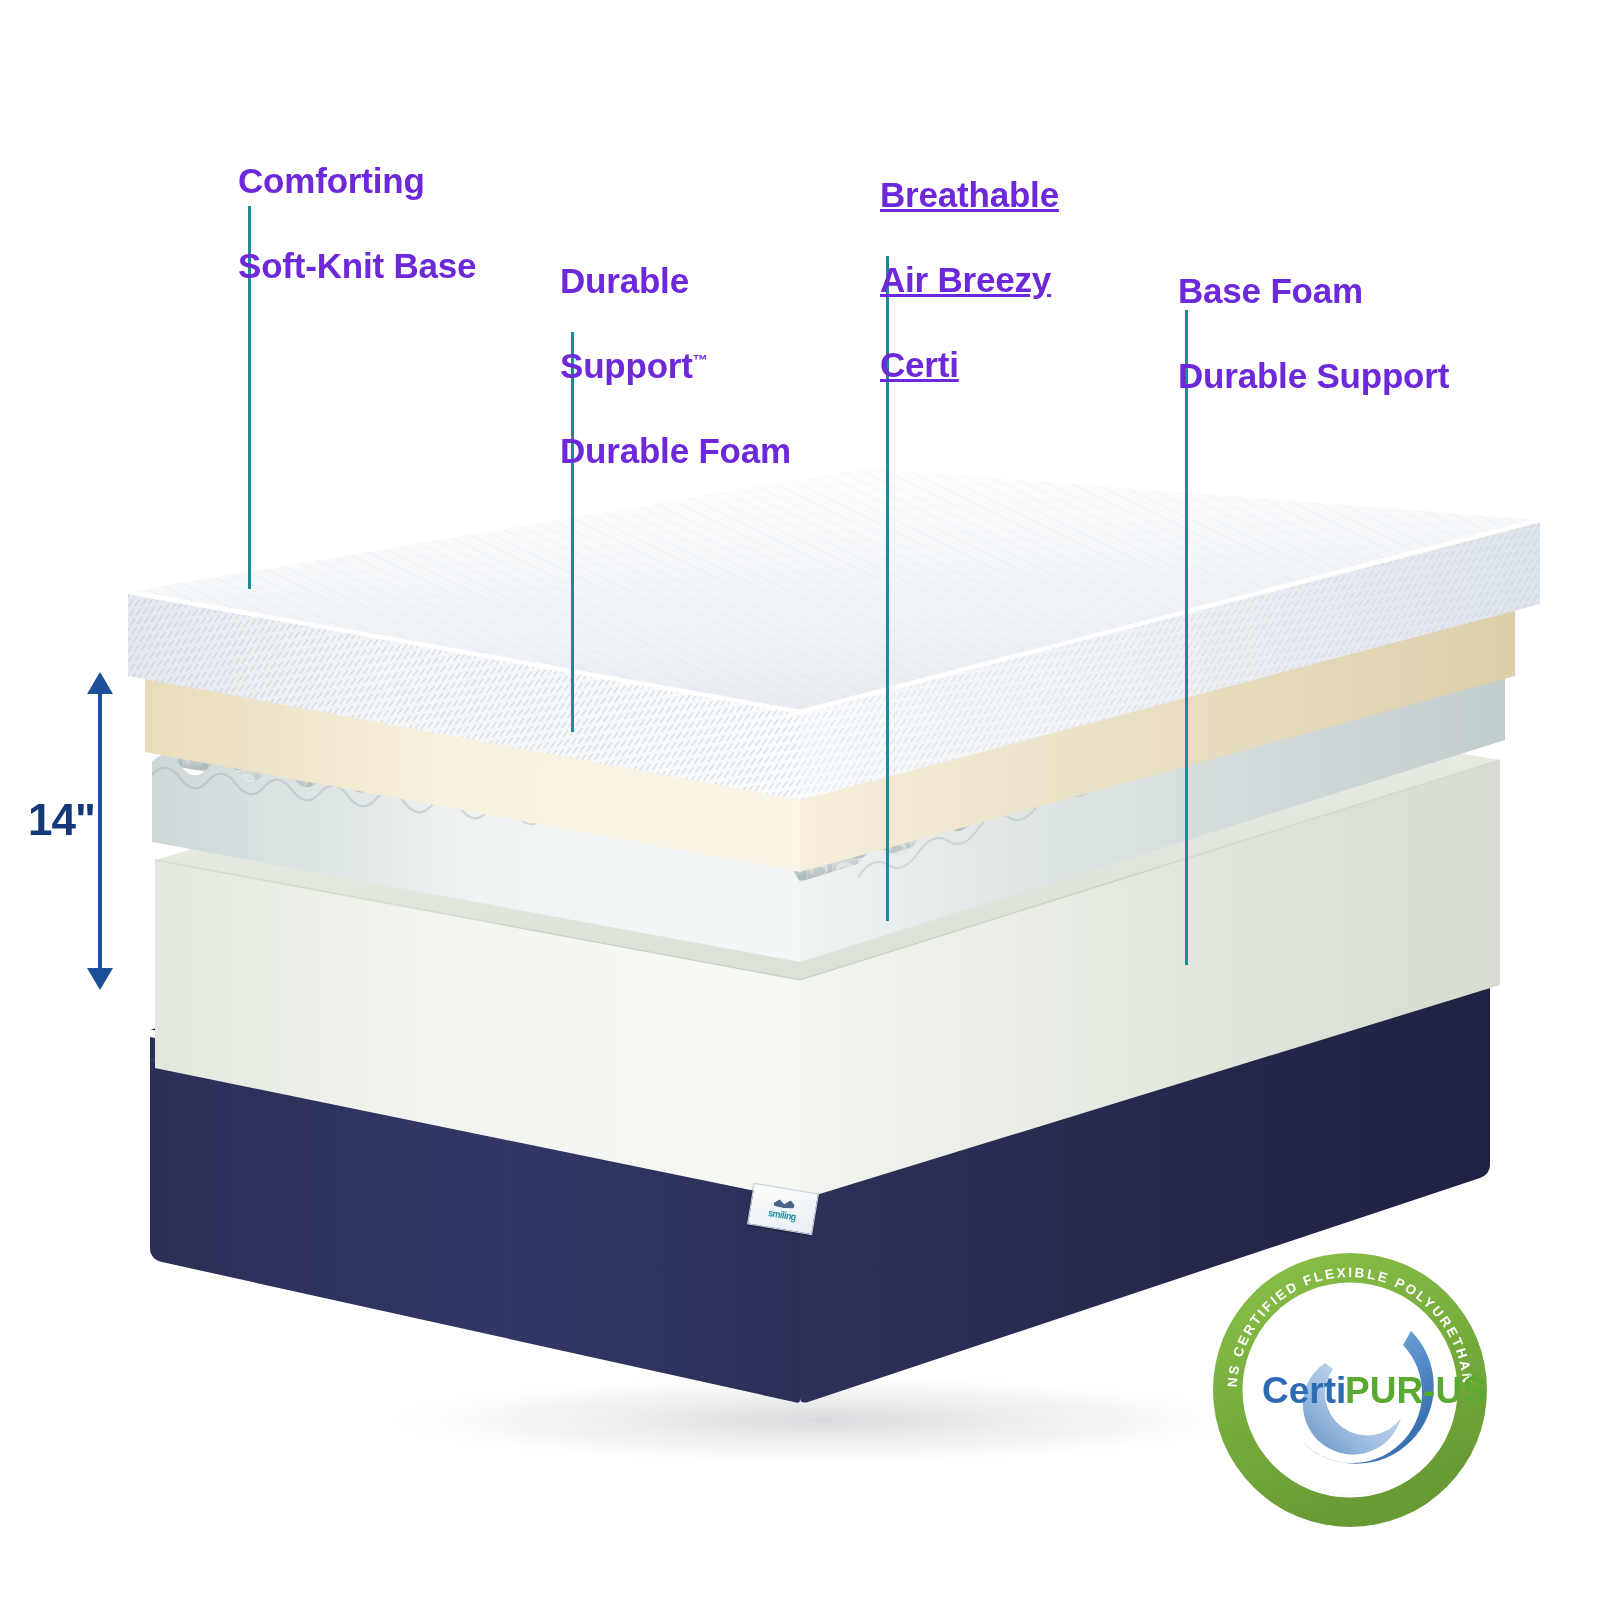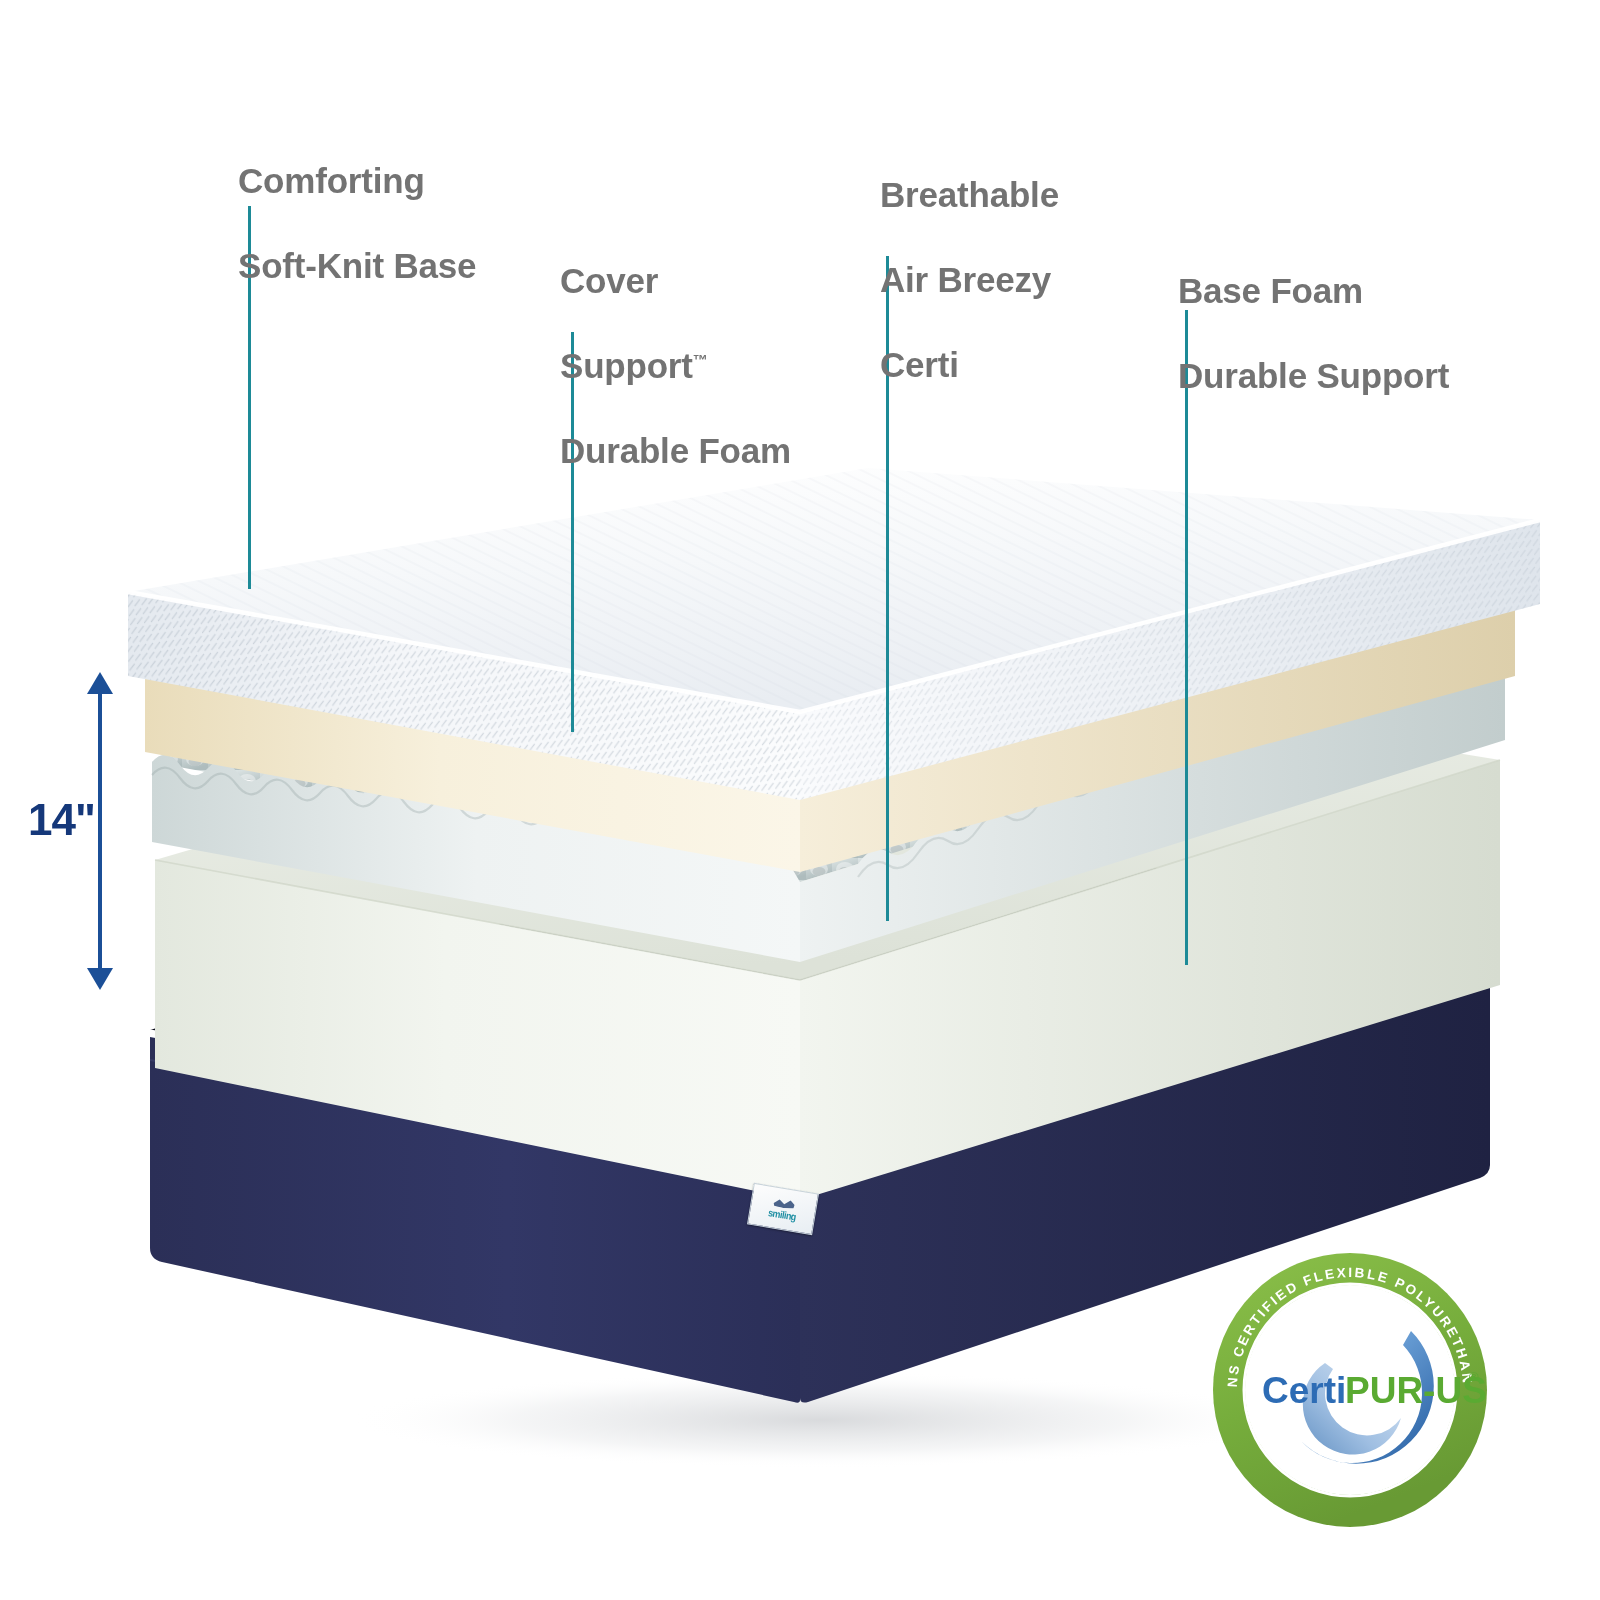--- a/index.html
+++ b/index.html
@@ -15,21 +15,21 @@
     position: relative;
     width: 1600px;
     height: 1600px;
     background: #ffffff;
     overflow: hidden;
   }
 
   
   .callout {
     position: absolute;
-    color: #737373;
+    color: #6d28d9;
     font-weight: bold;
     font-size: 35px;
     line-height: 1.21;
     letter-spacing: -0.2px;
     white-space: pre-line;
   }
   .tm {
     font-size: 15px;
     vertical-align: super;
     font-weight: bold;
@@ -300,26 +300,26 @@
   <div class="leader" style="left:571px; top:332px; height:400px;"></div>
   <div class="leader" style="left:886px; top:256px; height:665px;"></div>
   <div class="leader" style="left:1185px; top:310px; height:655px;"></div>
 
   <div class="callout" style="left:238px; top:118px;">
     <div>Comforting</div>
     <div>Soft-Knit Base</div>
   </div>
 
   <div class="callout" style="left:560px; top:218px;">
-    <div>Cover</div>
+    <div>Durable</div>
     <div><span>Support</span><span class="tm">™</span></div>
     <div>Durable Foam</div>
   </div>
 
-  <div class="callout" style="left:880px; top:132px;">
+  <div class="callout" style="left:880px; top:132px;text-decoration:underline;">
     <div>Breathable</div>
     <div>Air Breezy</div>
     <div>Certi</div>
   </div>
 
   <div class="callout" style="left:1178px; top:228px;">
     <div>Base Foam</div>
     <div>Durable Support</div>
   </div>
 

